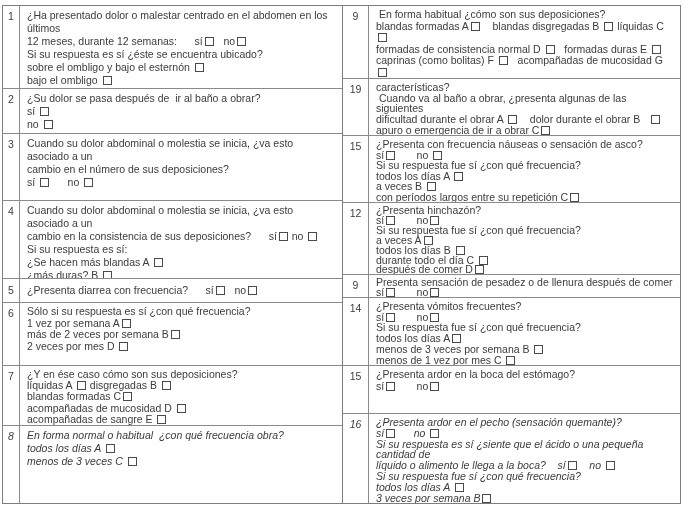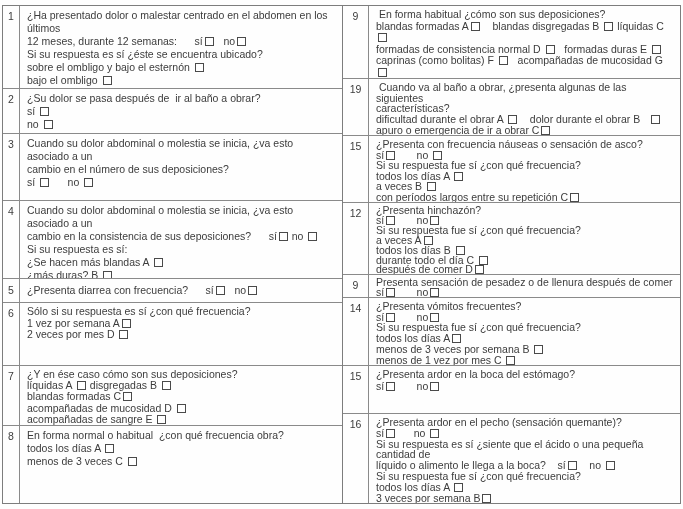--- a/index.html
+++ b/index.html
@@ -8,21 +8,21 @@
     font-family:"Liberation Sans","DejaVu Sans",sans-serif;
     font-size:10.5px;color:#3c3c3c;overflow:hidden;
   }
   .qtable{
     position:absolute;left:2px;top:5px;width:679px;height:499px;
     border:1px solid #7d7d7d;box-sizing:border-box;display:flex;
   }
   .half{width:339px;flex:none;display:flex;flex-direction:column;box-sizing:border-box;}
   .half.right{width:338px;flex:1;border-left:1px solid #7d7d7d;}
   .row{display:flex;border-bottom:1px solid #8a8a8a;box-sizing:border-box;overflow:hidden;flex:none;}
-  .row:last-child{border-bottom:none;flex:1;}
+  .row:last-child{border-bottom:none;flex:1;font-style:italic;}
   .numcell{
     width:17px;flex:none;border-right:1px solid #8a8a8a;box-sizing:border-box;
     text-align:center;padding-top:4px;color:#3c3c3c;
   }
   .half.right .numcell{width:26px;}
   .qcell{flex:1;padding:3px 4px 0 7px;white-space:pre-wrap;overflow:hidden;}
   .line{line-height:12.9px;}
   .cb{
     display:inline-block;width:7px;height:7px;border:1px solid #4a4a4a;
     background:#fff;vertical-align:-1px;margin:0 1px 0 2px;
@@ -78,39 +78,39 @@
         <div class="row">
           <div class="numcell">4</div>
           <div class="qcell"><div class="line">Cuando su dolor abdominal o molestia se inicia, ¿va esto asociado a un</div><div class="line">cambio en la consistencia de sus deposiciones?      sí<span class="cb"></span> no <span class="cb"></span></div><div class="line">Si su respuesta es sí:</div><div class="line">¿Se hacen más blandas A <span class="cb"></span></div><div class="line">¿más duras? B <span class="cb"></span></div></div>
         </div>
         <div class="row">
           <div class="numcell">5</div>
           <div class="qcell"><div class="line">¿Presenta diarrea con frecuencia?      sí<span class="cb"></span>   no<span class="cb"></span></div></div>
         </div>
         <div class="row">
           <div class="numcell">6</div>
-          <div class="qcell"><div class="line">Sólo si su respuesta es sí ¿con qué frecuencia?</div><div class="line">1 vez por semana A<span class="cb"></span></div><div class="line">2 veces por mes D <span class="cb"></span></div></div>
+          <div class="qcell"><div class="line">Sólo si su respuesta es sí ¿con qué frecuencia?</div><div class="line">1 vez por semana A<span class="cb"></span></div><div class="line">más de 2 veces por semana B<span class="cb"></span></div><div class="line">2 veces por mes D <span class="cb"></span></div></div>
         </div>
         <div class="row">
           <div class="numcell">7</div>
           <div class="qcell"><div class="line">¿Y en ése caso cómo son sus deposiciones?</div><div class="line">líquidas A <span class="cb"></span> disgregadas B <span class="cb"></span></div><div class="line">blandas formadas C<span class="cb"></span></div><div class="line">acompañadas de mucosidad D <span class="cb"></span></div><div class="line">acompañadas de sangre E <span class="cb"></span></div></div>
         </div>
         <div class="row">
           <div class="numcell">8</div>
           <div class="qcell"><div class="line">En forma normal o habitual  ¿con qué frecuencia obra?</div><div class="line">todos los días A <span class="cb"></span></div><div class="line">menos de 3 veces C <span class="cb"></span></div></div>
         </div>
       </div>
     <div class="half right" id="col-right">
         <div class="row">
           <div class="numcell">9</div>
           <div class="qcell"><div class="line"> En forma habitual ¿cómo son sus deposiciones?</div><div class="line">blandas formadas A<span class="cb"></span>    blandas disgregadas B <span class="cb"></span> líquidas C <span class="cb"></span></div><div class="line">formadas de consistencia normal D <span class="cb"></span>   formadas duras E <span class="cb"></span></div><div class="line">caprinas (como bolitas) F <span class="cb"></span>   acompañadas de mucosidad G <span class="cb"></span></div></div>
         </div>
         <div class="row">
           <div class="numcell">19</div>
-          <div class="qcell"><div class="line"> Cuando va al baño a obrar, ¿presenta algunas de las siguientes</div><div class="line">características?</div><div class="line">dificultad durante el obrar A <span class="cb"></span>    dolor durante el obrar B   <span class="cb"></span></div><div class="line">apuro o emergencia de ir a obrar C<span class="cb"></span></div></div>
+          <div class="qcell"><div class="line">características?</div><div class="line"> Cuando va al baño a obrar, ¿presenta algunas de las siguientes</div><div class="line">dificultad durante el obrar A <span class="cb"></span>    dolor durante el obrar B   <span class="cb"></span></div><div class="line">apuro o emergencia de ir a obrar C<span class="cb"></span></div></div>
         </div>
         <div class="row">
           <div class="numcell">15</div>
           <div class="qcell"><div class="line">¿Presenta con frecuencia náuseas o sensación de asco?</div><div class="line">sí<span class="cb"></span>       no <span class="cb"></span></div><div class="line">Si su respuesta fue sí ¿con qué frecuencia?</div><div class="line">todos los días A <span class="cb"></span></div><div class="line">a veces B <span class="cb"></span></div><div class="line">con períodos largos entre su repetición C<span class="cb"></span></div></div>
         </div>
         <div class="row">
           <div class="numcell">12</div>
           <div class="qcell"><div class="line">¿Presenta hinchazón?</div><div class="line">sí<span class="cb"></span>       no<span class="cb"></span></div><div class="line">Si su respuesta fue sí ¿con qué frecuencia?</div><div class="line">a veces A<span class="cb"></span></div><div class="line">todos los días B <span class="cb"></span></div><div class="line">durante todo el día C <span class="cb"></span></div><div class="line">después de comer D<span class="cb"></span></div></div>
         </div>
         <div class="row">

